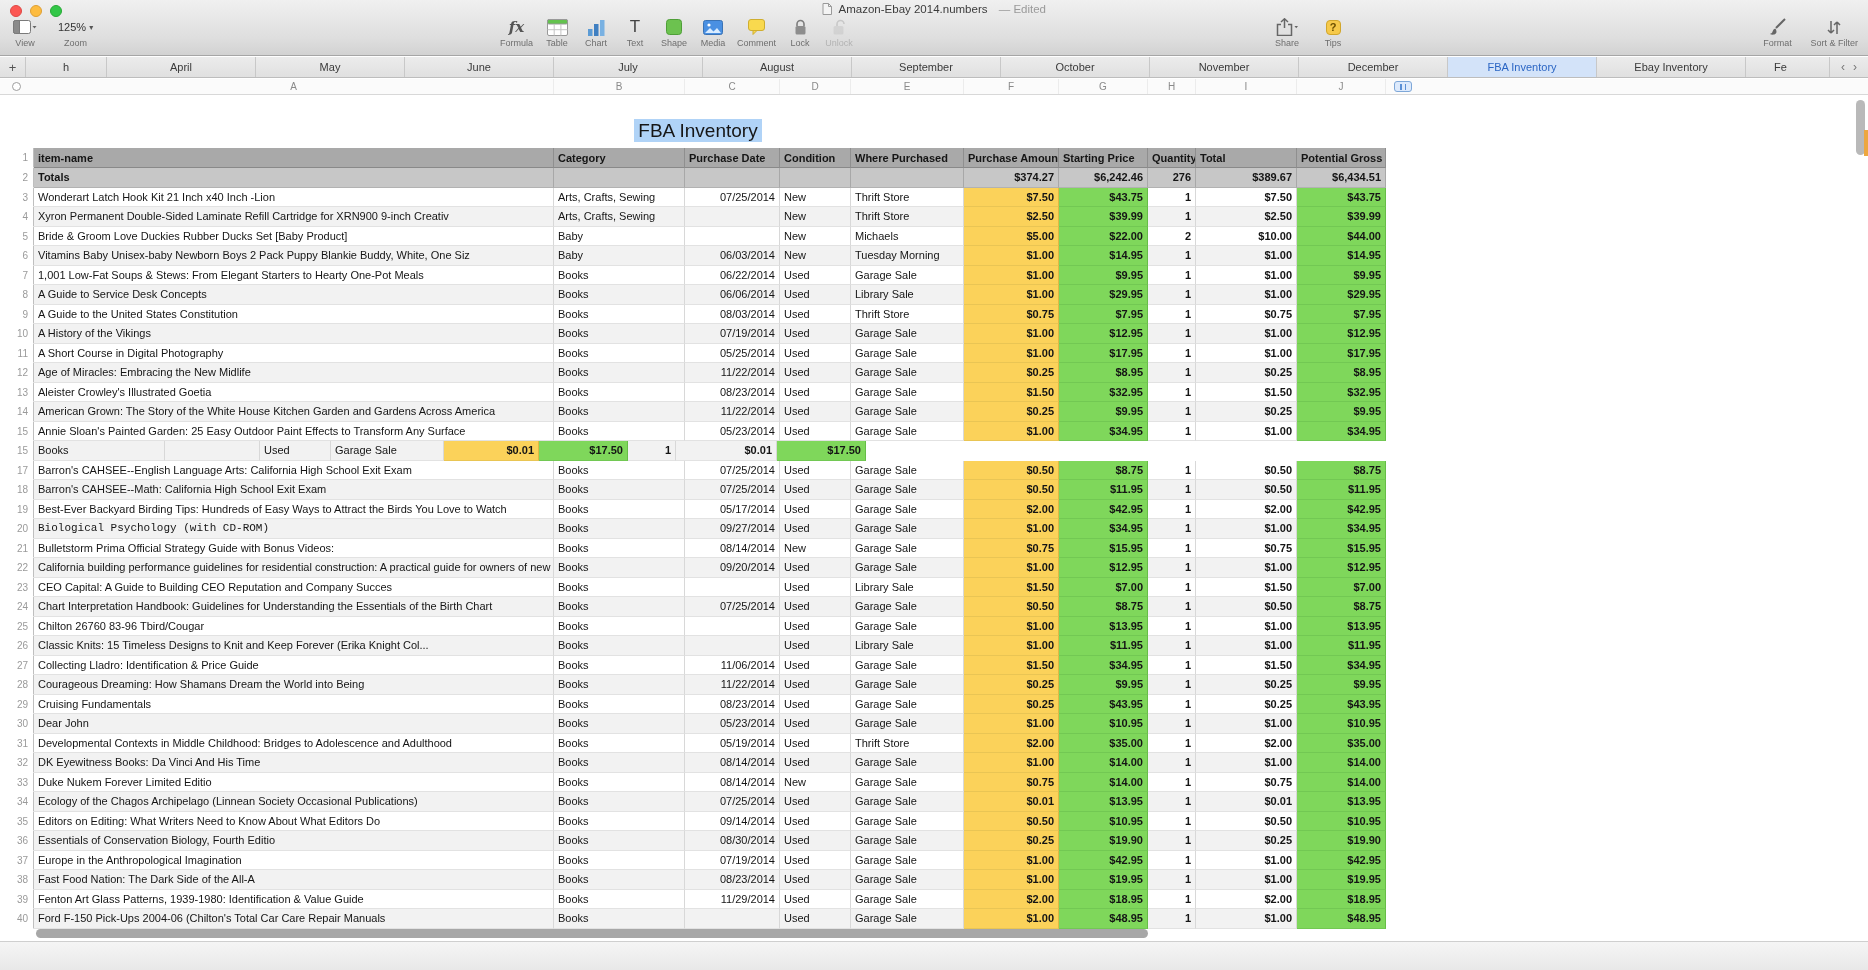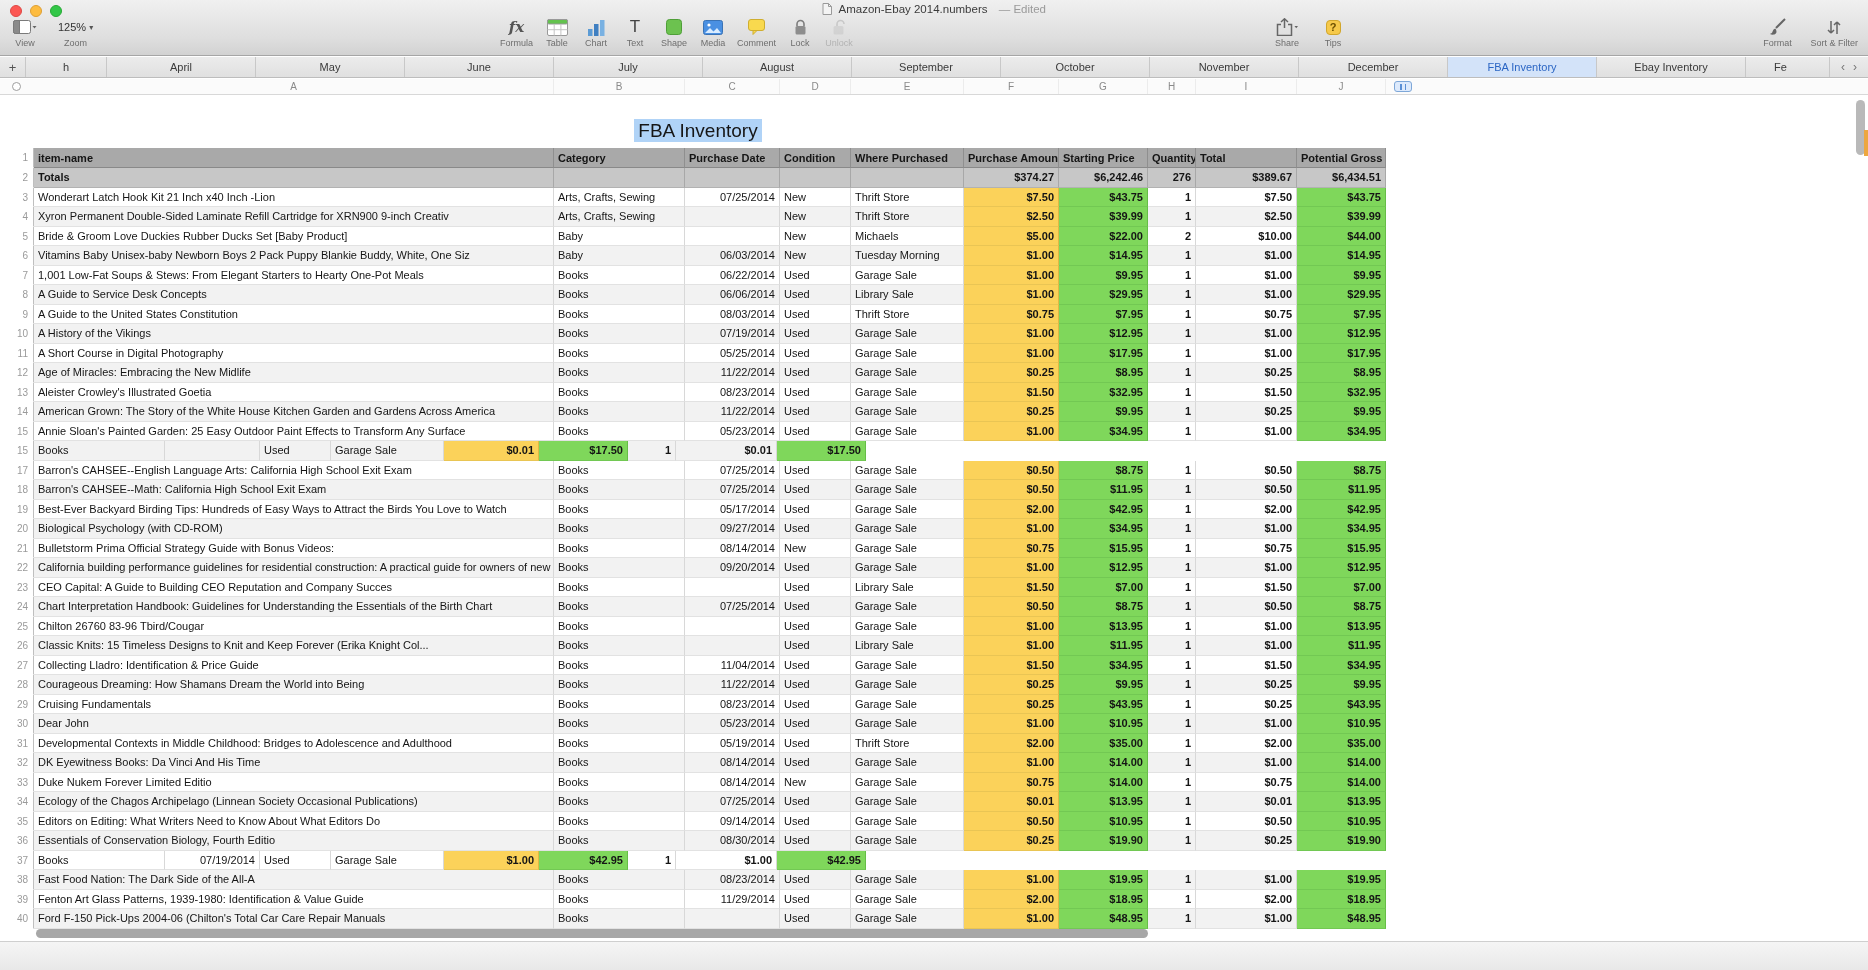--- a/index.html
+++ b/index.html
@@ -540,21 +540,21 @@
           <div class="tcell" style="width: 71px;">Used</div>
           <div class="tcell" style="width: 113px;">Garage Sale</div>
           <div class="tcell yellow ar b" style="width: 95px;">$2.00</div>
           <div class="tcell green ar b" style="width: 89px;">$42.95</div>
           <div class="tcell ar b" style="width: 48px;">1</div>
           <div class="tcell ar b" style="width: 101px;">$2.00</div>
           <div class="tcell green ar b" style="width: 89px;">$42.95</div>
         </div>
         <div class="trow">
           <div class="tcell rownum" style="width: 24px;">20</div>
-          <div class="tcell  band" style="width: 520px;">Biological Psychology (with CD-ROM)</div>
+          <div class="tcell  band" style="width: 520px; font-family: Liberation Mono, monospace;">Biological Psychology (with CD-ROM)</div>
           <div class="tcell  band" style="width: 131px;">Books</div>
           <div class="tcell ar band" style="width: 95px;">09/27/2014</div>
           <div class="tcell  band" style="width: 71px;">Used</div>
           <div class="tcell  band" style="width: 113px;">Garage Sale</div>
           <div class="tcell yellow ar b" style="width: 95px;">$1.00</div>
           <div class="tcell green ar b" style="width: 89px;">$34.95</div>
           <div class="tcell ar b band" style="width: 48px;">1</div>
           <div class="tcell ar b band" style="width: 101px;">$1.00</div>
           <div class="tcell green ar b" style="width: 89px;">$34.95</div>
         </div>
@@ -633,21 +633,21 @@
           <div class="tcell yellow ar b" style="width: 95px;">$1.00</div>
           <div class="tcell green ar b" style="width: 89px;">$11.95</div>
           <div class="tcell ar b band" style="width: 48px;">1</div>
           <div class="tcell ar b band" style="width: 101px;">$1.00</div>
           <div class="tcell green ar b" style="width: 89px;">$11.95</div>
         </div>
         <div class="trow">
           <div class="tcell rownum" style="width: 24px;">27</div>
           <div class="tcell" style="width: 520px;">Collecting Lladro: Identification &amp; Price Guide</div>
           <div class="tcell" style="width: 131px;">Books</div>
-          <div class="tcell ar" style="width: 95px;">11/04/2014</div>
+          <div class="tcell ar" style="width: 95px;">11/06/2014</div>
           <div class="tcell" style="width: 71px;">Used</div>
           <div class="tcell" style="width: 113px;">Garage Sale</div>
           <div class="tcell yellow ar b" style="width: 95px;">$1.50</div>
           <div class="tcell green ar b" style="width: 89px;">$34.95</div>
           <div class="tcell ar b" style="width: 48px;">1</div>
           <div class="tcell ar b" style="width: 101px;">$1.50</div>
           <div class="tcell green ar b" style="width: 89px;">$34.95</div>
         </div>
         <div class="trow">
           <div class="tcell rownum" style="width: 24px;">28</div>
@@ -761,20 +761,21 @@
           <div class="tcell  band" style="width: 71px;">Used</div>
           <div class="tcell  band" style="width: 113px;">Garage Sale</div>
           <div class="tcell yellow ar b" style="width: 95px;">$0.25</div>
           <div class="tcell green ar b" style="width: 89px;">$19.90</div>
           <div class="tcell ar b band" style="width: 48px;">1</div>
           <div class="tcell ar b band" style="width: 101px;">$0.25</div>
           <div class="tcell green ar b" style="width: 89px;">$19.90</div>
         </div>
         <div class="trow">
           <div class="tcell rownum" style="width: 24px;">37</div>
+          <div class="tcell" style="width: 520px;">Europe in the Anthropological Imagination</div>
           <div class="tcell" style="width: 131px;">Books</div>
           <div class="tcell ar" style="width: 95px;">07/19/2014</div>
           <div class="tcell" style="width: 71px;">Used</div>
           <div class="tcell" style="width: 113px;">Garage Sale</div>
           <div class="tcell yellow ar b" style="width: 95px;">$1.00</div>
           <div class="tcell green ar b" style="width: 89px;">$42.95</div>
           <div class="tcell ar b" style="width: 48px;">1</div>
           <div class="tcell ar b" style="width: 101px;">$1.00</div>
           <div class="tcell green ar b" style="width: 89px;">$42.95</div>
         </div>

